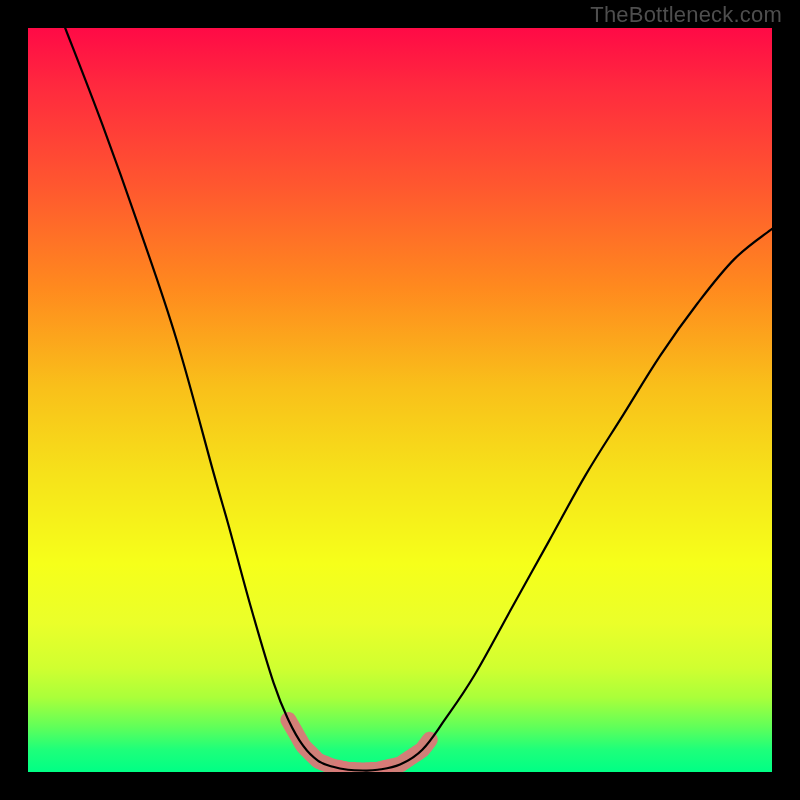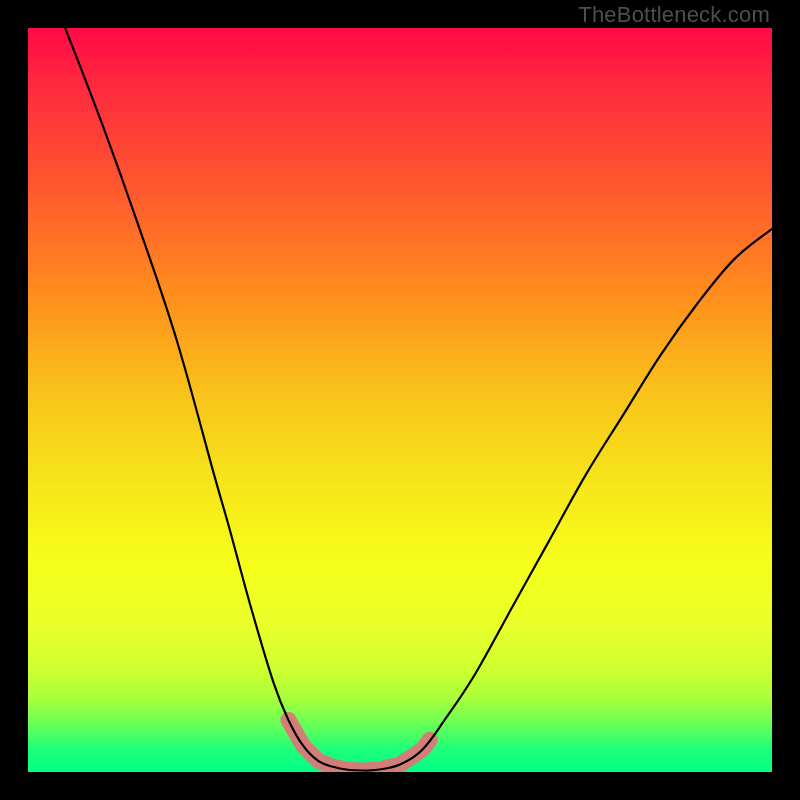--- a/index.html
+++ b/index.html
@@ -39,21 +39,21 @@
       #d0ff30 86%,
       #aaff3a 90%,
       #5fff5a 94%,
       #1eff7a 97%,
       #00ff85 100%
     );
   }
   .watermark {
     position: absolute;
     top: 2px;
-    right: 30px;
+    right: 18px;
     color: #4e4e4e;
     font-size: 22px;
     font-weight: 500;
     letter-spacing: 0.2px;
     user-select: none;
     margin-left: 22px;
   }
   svg.plot {
     position: absolute;
     top: 28px;

